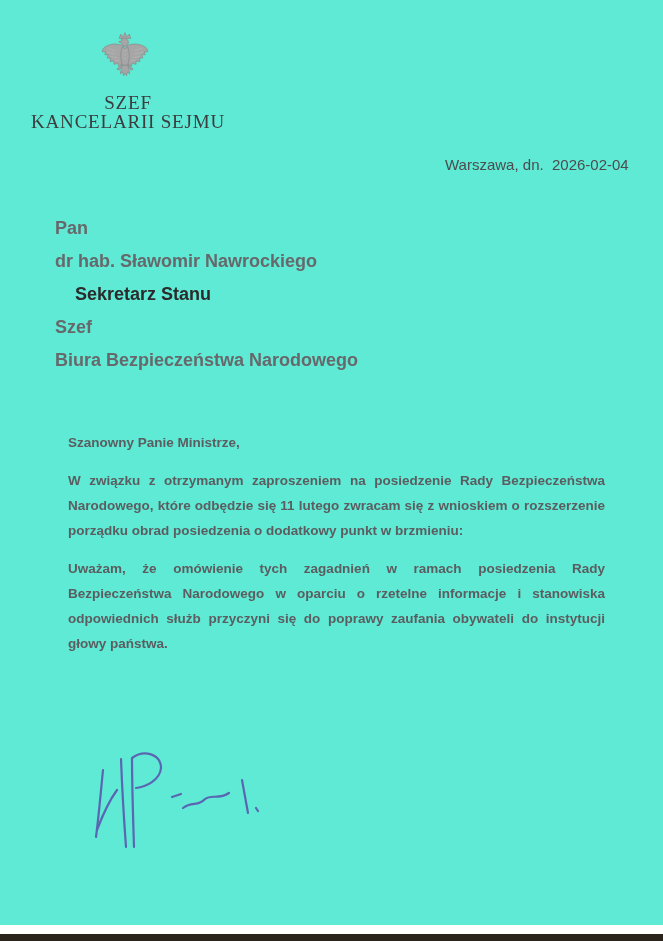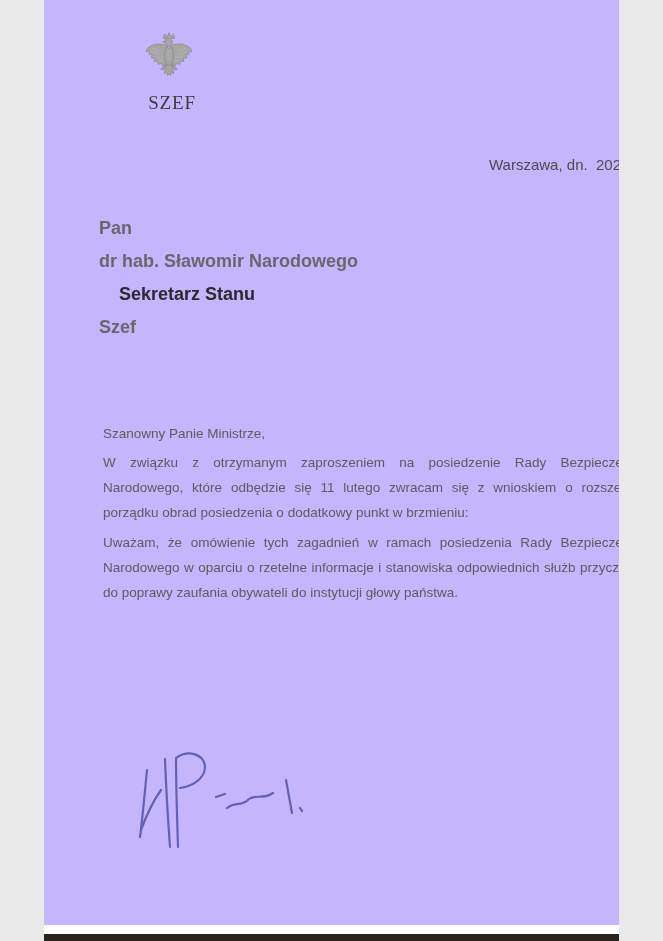--- a/index.html
+++ b/index.html
@@ -1,20 +1,20 @@
 <!DOCTYPE html>
 <html><head>
 <meta charset="utf-8">
 <style>
   html,body{margin:0;padding:0;background:#e9e9e9;}
   .page{
     position:relative;
-    width:575px;height:941px;
+    width:663px;height:941px;
     margin:0 auto;
-    background:#c4b5fd;
+    background:#5eead4;
     overflow:hidden;
     font-family:"Liberation Sans","DejaVu Sans",sans-serif;
   }
   
   .emblem{
     position:absolute;left:101px;top:31px;width:48px;height:58px;
   }
   .letterhead-title{
     position:absolute;left:0;top:93px;width:256px;
     text-align:center;
@@ -34,21 +34,21 @@
     position:absolute;left:55px;top:212px;
     font-size:18px;line-height:33px;font-weight:bold;
     color:#67686b;
   }
   .recipient .dark{color:#2b2b2c;margin-left:20px;}
   
   .bodytext{
     position:absolute;left:55px;top:417px;width:563px;
     font-size:13.5px;line-height:25px;color:#5c5d60;
   }
-  .bodytext p{margin:4px;text-align:justify;}
+  .bodytext p{margin:13px;text-align:justify;font-weight:bold;}
   .bodytext p.salutation{text-align:left;}
   .mb5{margin-bottom:5px !important;}
   .mb4{margin-bottom:4px !important;}
   .mb2{margin-bottom:2px !important;}
   .mb1{margin-bottom:1px !important;}
   .closing{margin-top:1px;}
   
   .signature{
     position:absolute;left:70px;top:746px;width:200px;height:110px;
   }
@@ -87,29 +87,31 @@
 
     <g stroke="#bdbdbd" stroke-width="1" fill="none">
       <path d="M14,34 L30,40 M12,42 L30,47 M20,52 L34,54 M28,60 L38,60"></path>
       <path d="M86,34 L70,40 M88,42 L70,47 M80,52 L66,54 M72,60 L62,60"></path>
       <path d="M46,38 C49,42 51,42 54,38 M46,46 C49,50 51,50 54,46 M46,54 C49,58 51,58 54,54"></path>
     </g>
   </svg>
 
   <div class="letterhead-title">
     <div>SZEF</div>
+    <div>KANCELARII SEJMU</div>
   </div>
 
   <div class="dateline">Warszawa, dn.&nbsp; 2026-02-04</div>
 
   <div class="recipient">
     <div>Pan</div>
-    <div>dr hab. Sławomir Narodowego</div>
+    <div>dr hab. Sławomir Nawrockiego</div>
     <div class="dark">Sekretarz Stanu</div>
     <div>Szef</div>
+    <div>Biura Bezpieczeństwa Narodowego</div>
   </div>
 
   <div class="bodytext">
     <p class="salutation">Szanowny Panie Ministrze,</p>
     <p class="mb5">W związku z otrzymanym zaproszeniem na posiedzenie Rady Bezpieczeństwa Narodowego, które odbędzie się 11 lutego zwracam się z wnioskiem o rozszerzenie porządku obrad posiedzenia o dodatkowy punkt w brzmieniu:</p>
     <p class="mb1">Uważam, że omówienie tych zagadnień w ramach posiedzenia Rady Bezpieczeństwa Narodowego w oparciu o rzetelne informacje i stanowiska odpowiednich służb przyczyni się do poprawy zaufania obywateli do instytucji głowy państwa.</p>
   </div>
 
   <svg class="signature" viewBox="0 0 200 110" xmlns="http://www.w3.org/2000/svg">
     <g fill="none" stroke-linecap="round" stroke-linejoin="round" stroke="#5a58ae" stroke-width="2.2" opacity="0.9">

